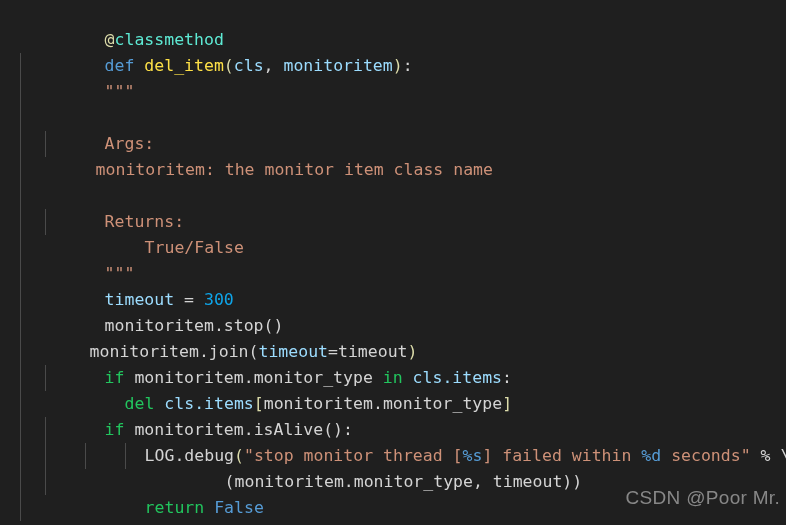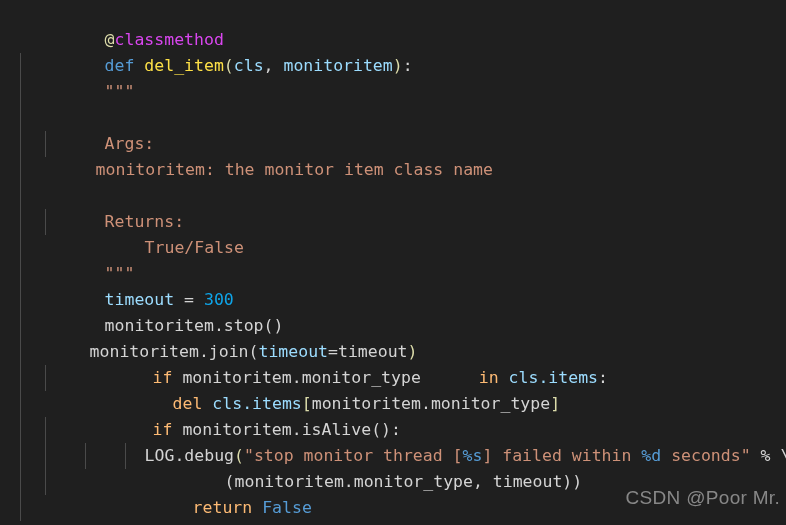--- a/index.html
+++ b/index.html
@@ -48,24 +48,24 @@
   .guide {
     position: absolute;
     top: 0;
     width: 1px;
     height: 26px;
     background: #5a5a5a;
     opacity: .75;
   }
 
   
-  .t-kw      { color: #fdba74; margin-left: 48px; }  
+  .t-kw      { color: #22c55e; }  
   .t-def     { color: #569CD6; }  
   .t-deco    { color: #DCDCAA; }  
-  .t-decon   { color: #d946ef; margin-top: 20px; }  
+  .t-decon   { color: #5eead4; margin-top: 20px; }  
   .t-fn      { color: #fde047; }  
   .t-var     { color: #9CDCFE; }  
   .t-plain   { color: #D4D4D4; }  
   .t-punc    { color: #D4D4D4; }
   .t-paren   { color: #DCDCAA; }
   .t-str     { color: #CE9178; }  
   .t-num     { color: #0ea5e9; }  
   .t-fmt     { color: #569CD6; }  
   .t-const   { color: #569CD6; }  
   .t-op      { color: #D4D4D4; }

